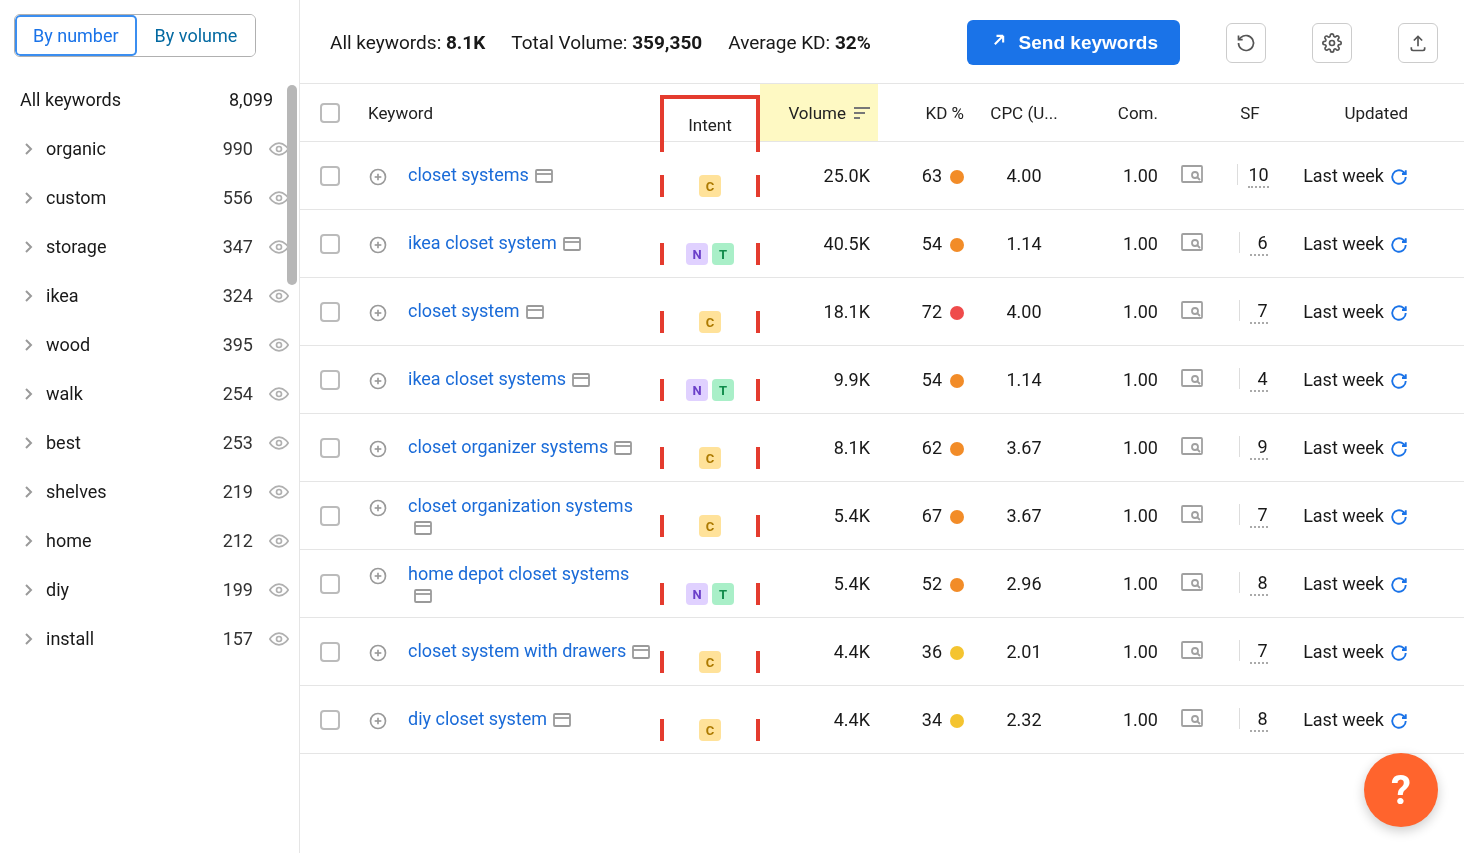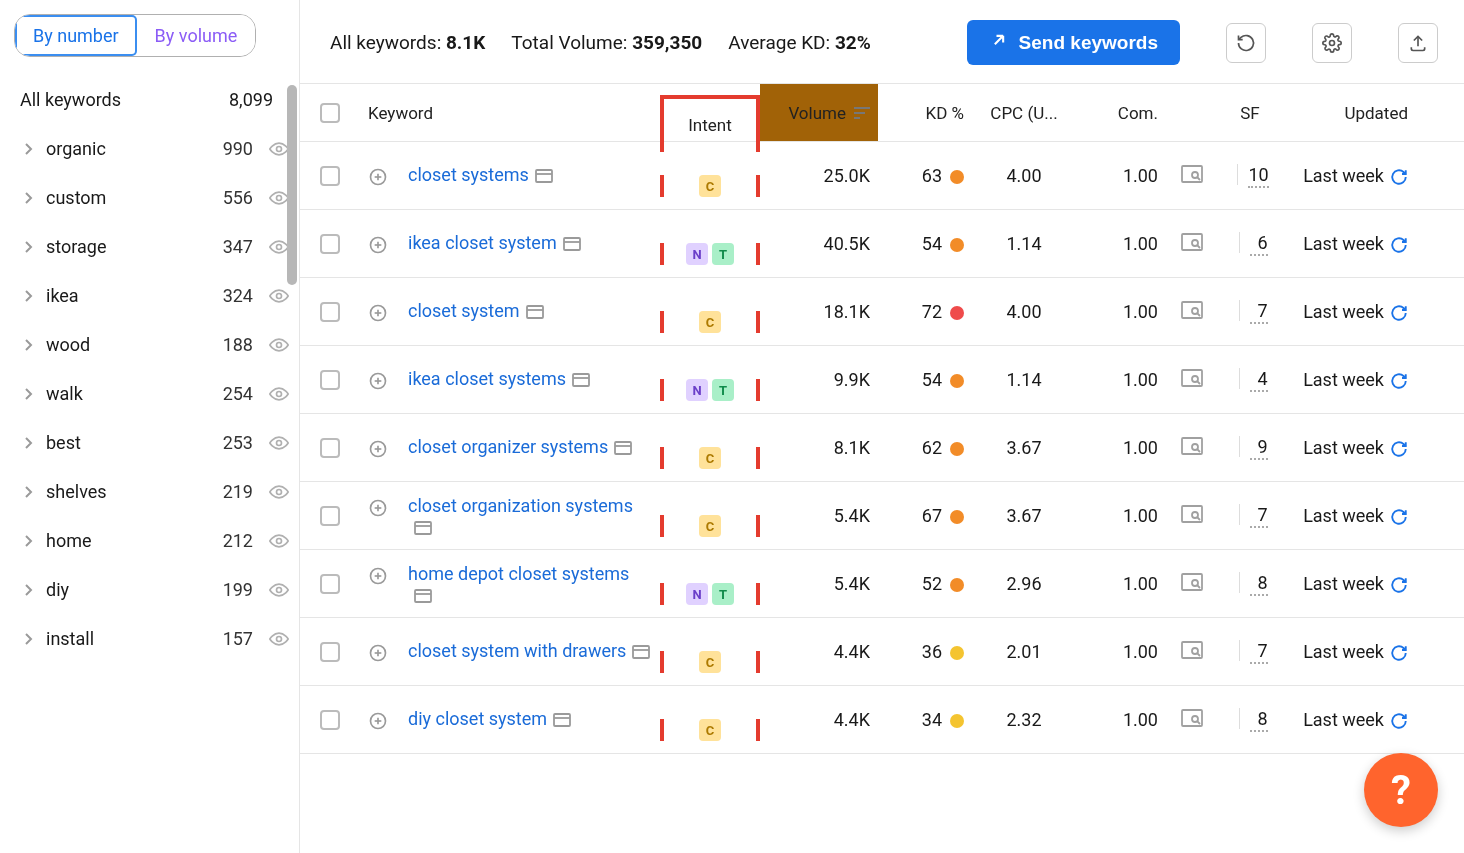--- a/index.html
+++ b/index.html
@@ -1,22 +1,22 @@
 <!DOCTYPE html>
 <html><head>
 <meta charset="utf-8">
 <style>
 * { box-sizing: border-box; margin: 0; padding: 0; }
 body { font-family: -apple-system, BlinkMacSystemFont, "Segoe UI", Roboto, Arial, sans-serif; font-size: 16px; color: #191919; background: #f5f5f5; }
 .app { display: flex; width: 1464px; height: 853px; background: #fff; position: relative; overflow: hidden; }
 .sidebar { width: 300px; border-right: 1px solid #e5e5e5; padding: 14px 0 0 14px; position: relative; }
-.toggle-group { display: inline-flex; border: 1px solid #b0b0b0; border-radius: 16px; overflow: hidden; margin-bottom: 18px; }
+.toggle-group { display: inline-flex; border: 1px solid #b0b0b0; border-radius: 6px; overflow: hidden; margin-bottom: 18px; }
 .toggle-btn { padding: 10px 18px; font-size: 18px; background: #fff; cursor: pointer; }
 .toggle-btn.active { color: #1a73e8; background:#fff; box-shadow: inset 0 0 0 2px #3b8ef0; border-radius:5px; }
-.toggle-btn:not(.active){ color:#8b5cf6; }
+.toggle-btn:not(.active){ color:#0369a1; }
 .all-kw-row { display:flex; justify-content:space-between; padding:14px 26px 14px 6px; font-size:18px; }
 .kw-group-list { overflow-y:auto; height: 720px; }
 .grp-row { display:flex; align-items:center; padding:14px 10px 14px 6px; font-size:18px; gap:10px; }
 .grp-row .chev { width:16px; color:#9a9a9a; display:flex; align-items:center; justify-content:center; }
 .grp-row .gname { flex:1; }
 .grp-row .gcount { color:#333; margin-right:6px; }
 .eye-icon { color:#b0b0b0; display:inline-flex; }
 .scrollbar-fake { position:absolute; right:2px; top:85px; width:10px; height:200px; background:#b7b7b7; border-radius:5px; }
 
 .main { flex:1; display:flex; flex-direction:column; }
@@ -36,21 +36,21 @@
 .col-kd { width:94px; text-align:right; }
 .col-cpc { width:104px; text-align:center; }
 .col-com { width:90px; text-align:right; }
 .col-serp { width:52px; text-align:center; }
 .col-sf { width:64px; text-align:center; }
 .col-upd { width:148px; text-align:right; padding-right:22px; }
 
 .th.col-intent { border:4px solid #e43b2e; border-bottom:none; border-top:4px solid #e43b2e; height:100%; display:flex; align-items:center; justify-content:center; }
 .intent-box-outline { border-left:4px solid #e43b2e; border-right:4px solid #e43b2e; height:100%; display:flex; align-items:center; justify-content:center; gap:4px; }
 
-.th.col-vol { background:#a16207; display:flex; align-items:center; justify-content:flex-end; gap:8px; height:100%; }
+.th.col-vol { background:#fef9c3; display:flex; align-items:center; justify-content:flex-end; gap:8px; height:100%; }
 .sort-icon { color:#777; }
 
 .trow { display:flex; align-items:center; min-height:65px; border-bottom:1px solid #e5e5e5; font-size:18px; padding:12px 0; }
 .cb { width:20px; height:20px; border:2px solid #bbb; border-radius:4px; }
 .kwcell { display:flex; align-items:flex-start; gap:20px; }
 .plus-icon { color:#9a9a9a; display:inline-flex; margin-top:3px; }
 .kwlink { color:#1a6bd8; cursor:pointer; }
 .kwlink-wrap { display:inline; }
 .serp-feat-inline { color:#9a9a9a; display:inline-flex; vertical-align:middle; margin-left:6px; }
 .intent-badge { display:inline-flex; width:22px; height:22px; border-radius:4px; align-items:center; justify-content:center; font-size:13px; font-weight:700; }
@@ -138,21 +138,21 @@
             </svg>
           </span>
         </div>
         <div class="grp-row">
     <span class="chev">
             <svg width="10" height="14" viewBox="0 0 10 14" fill="none" stroke="currentColor" stroke-width="2">
               <path d="M3 2l5 5-5 5"></path>
             </svg>
           </span>
     <span class="gname">wood</span>
-    <span class="gcount">188</span>
+    <span class="gcount">395</span>
     <span class="eye-icon">
             <svg width="20" height="20" viewBox="0 0 24 24" fill="none" stroke="currentColor" stroke-width="2">
               <path d="M1 12s4-7 11-7 11 7 11 7-4 7-11 7S1 12 1 12z"></path>
               <circle cx="12" cy="12" r="3"></circle>
             </svg>
           </span>
         </div>
         <div class="grp-row">
     <span class="chev">
             <svg width="10" height="14" viewBox="0 0 10 14" fill="none" stroke="currentColor" stroke-width="2">

